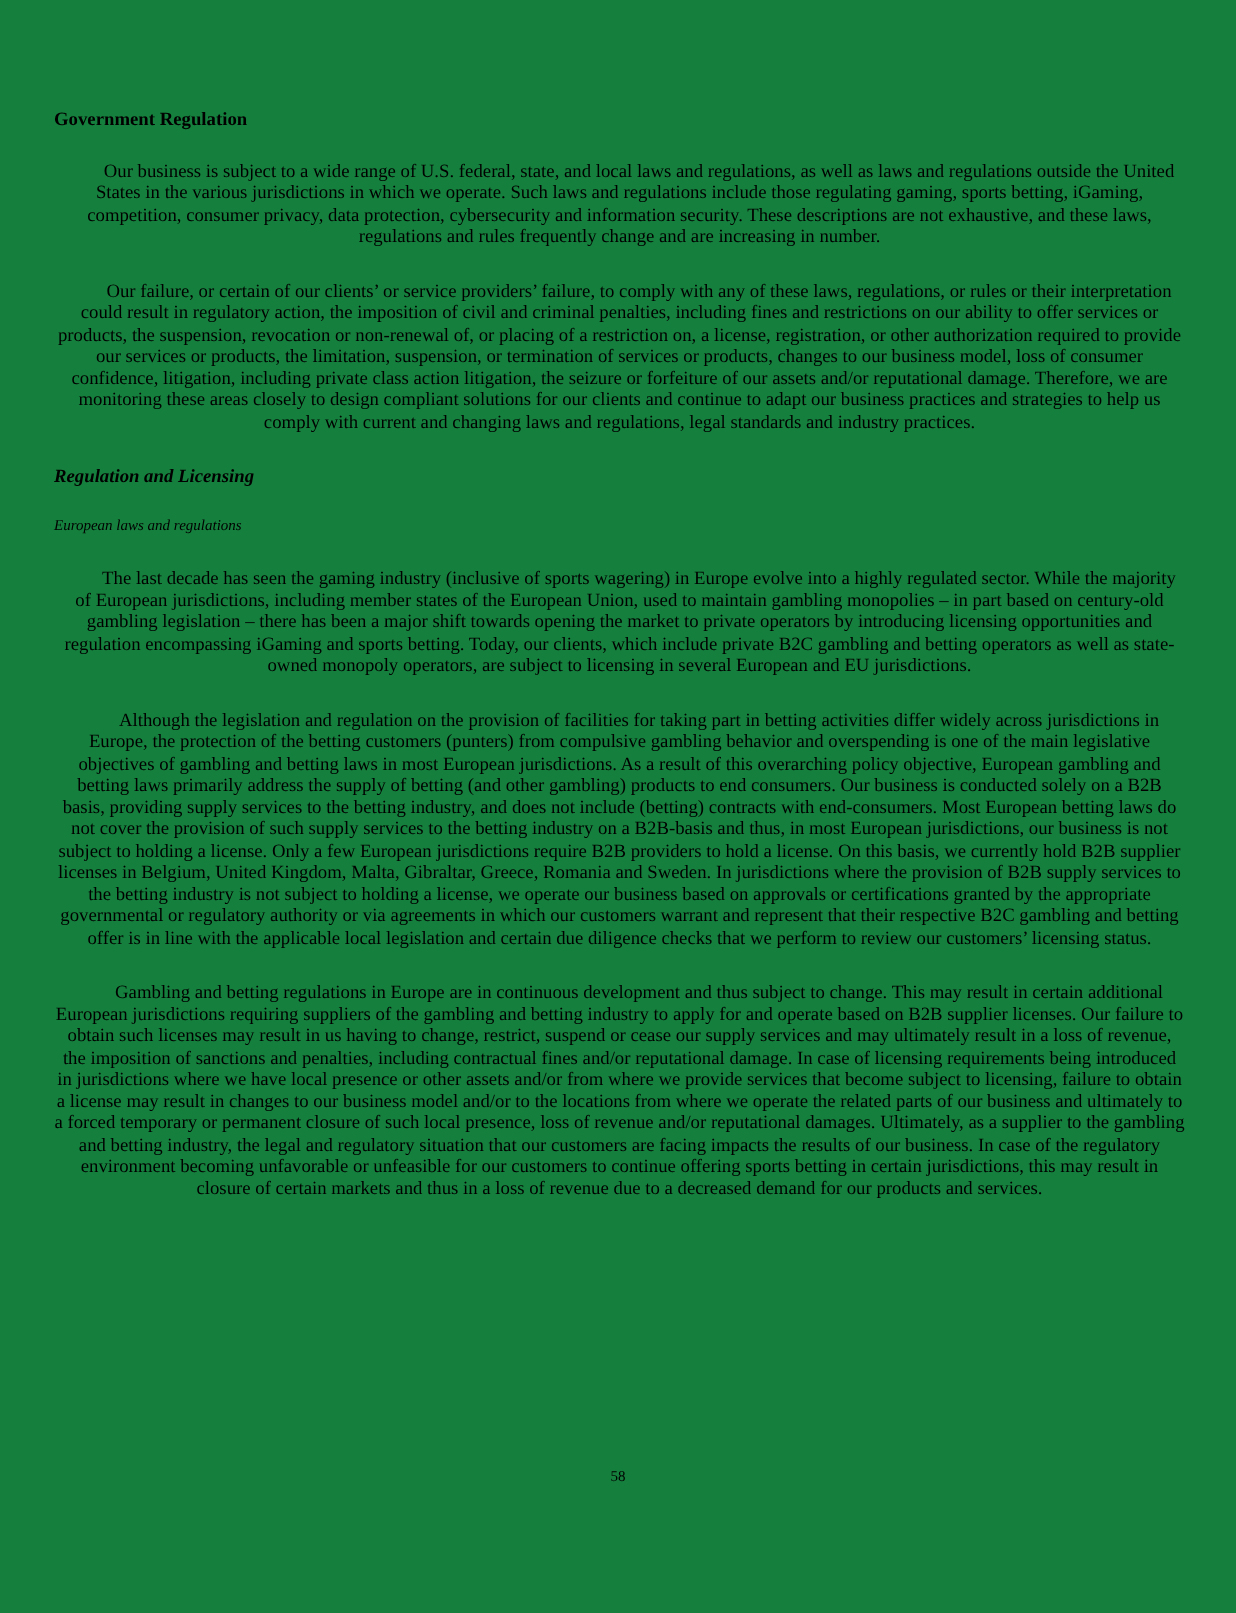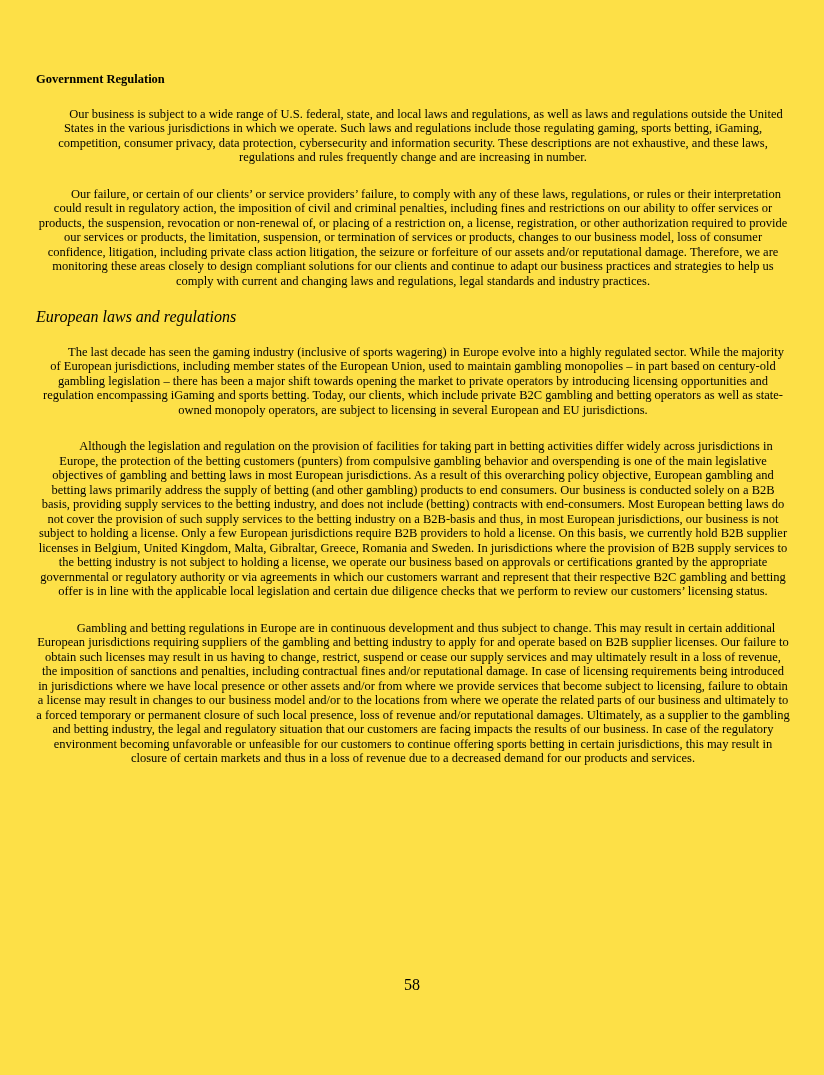--- a/index.html
+++ b/index.html
@@ -4,21 +4,21 @@
 <style>
   html, body {
     margin: 0;
     padding: 0;
     background: #ffffff;
   }
   .page {
     position: relative;
     width: 824px;
     height: 1075px;
-    background: #fde047;
+    background: #15803d;
     color: #000000;
     font-family: "Liberation Serif", serif;
     font-size: 12.5px;
     line-height: 14.5px;
     overflow: hidden;
   }
   .content {
     position: absolute;
     left: 36px;
     right: 34px;
@@ -30,51 +30,52 @@
     font-style: normal;
     margin: 0 0 20px 0;
   }
   .heading-bold-italic {
     font-size: 12.5px;
     font-weight: bold;
     font-style: italic;
     margin: 0 0 19px 0;
   }
   .subheading-italic {
-    font-size: 16px;
+    font-size: 10px;
     font-weight: normal;
     font-style: italic;
     margin: 0 0 20px 0;
   }
   .para {
     margin: 0 0 22px 0;
     text-indent: 26px;
     text-align: center;
   }
   .page-number {
     position: absolute;
     left: 0;
     right: 0;
     top: 978px;
     text-align: center;
-    font-size: 16px;
+    font-size: 10px;
   }
 </style>
 </head>
 <body>
 
 <div class="page">
   <div class="content">
 
     <div class="heading-bold">Government Regulation</div>
 
     <p class="para">Our business is subject to a wide range of U.S. federal, state, and local laws and regulations, as well as laws and regulations outside the United States in the various jurisdictions in which we operate. Such laws and regulations include those regulating gaming, sports betting, iGaming, competition, consumer privacy, data protection, cybersecurity and information security. These descriptions are not exhaustive, and these laws, regulations and rules frequently change and are increasing in number.</p>
 
     <p class="para">Our failure, or certain of our clients’ or service providers’ failure, to comply with any of these laws, regulations, or rules or their interpretation could result in regulatory action, the imposition of civil and criminal penalties, including fines and restrictions on our ability to offer services or products, the suspension, revocation or non-renewal of, or placing of a restriction on, a license, registration, or other authorization required to provide our services or products, the limitation, suspension, or termination of services or products, changes to our business model, loss of consumer confidence, litigation, including private class action litigation, the seizure or forfeiture of our assets and/or reputational damage. Therefore, we are monitoring these areas closely to design compliant solutions for our clients and continue to adapt our business practices and strategies to help us comply with current and changing laws and regulations, legal standards and industry practices.</p>
 
+    <div class="heading-bold-italic">Regulation and Licensing</div>
 
     <div class="subheading-italic">European laws and regulations</div>
 
     <p class="para">The last decade has seen the gaming industry (inclusive of sports wagering) in Europe evolve into a highly regulated sector. While the majority of European jurisdictions, including member states of the European Union, used to maintain gambling monopolies – in part based on century-old gambling legislation – there has been a major shift towards opening the market to private operators by introducing licensing opportunities and regulation encompassing iGaming and sports betting. Today, our clients, which include private B2C gambling and betting operators as well as state-owned monopoly operators, are subject to licensing in several European and EU jurisdictions.</p>
 
     <p class="para">Although the legislation and regulation on the provision of facilities for taking part in betting activities differ widely across jurisdictions in Europe, the protection of the betting customers (punters) from compulsive gambling behavior and overspending is one of the main legislative objectives of gambling and betting laws in most European jurisdictions. As a result of this overarching policy objective, European gambling and betting laws primarily address the supply of betting (and other gambling) products to end consumers. Our business is conducted solely on a B2B basis, providing supply services to the betting industry, and does not include (betting) contracts with end-consumers. Most European betting laws do not cover the provision of such supply services to the betting industry on a B2B-basis and thus, in most European jurisdictions, our business is not subject to holding a license. Only a few European jurisdictions require B2B providers to hold a license. On this basis, we currently hold B2B supplier licenses in Belgium, United Kingdom, Malta, Gibraltar, Greece, Romania and Sweden. In jurisdictions where the provision of B2B supply services to the betting industry is not subject to holding a license, we operate our business based on approvals or certifications granted by the appropriate governmental or regulatory authority or via agreements in which our customers warrant and represent that their respective B2C gambling and betting offer is in line with the applicable local legislation and certain due diligence checks that we perform to review our customers’ licensing status.</p>
 
     <p class="para">Gambling and betting regulations in Europe are in continuous development and thus subject to change. This may result in certain additional European jurisdictions requiring suppliers of the gambling and betting industry to apply for and operate based on B2B supplier licenses. Our failure to obtain such licenses may result in us having to change, restrict, suspend or cease our supply services and may ultimately result in a loss of revenue, the imposition of sanctions and penalties, including contractual fines and/or reputational damage. In case of licensing requirements being introduced in jurisdictions where we have local presence or other assets and/or from where we provide services that become subject to licensing, failure to obtain a license may result in changes to our business model and/or to the locations from where we operate the related parts of our business and ultimately to a forced temporary or permanent closure of such local presence, loss of revenue and/or reputational damages. Ultimately, as a supplier to the gambling and betting industry, the legal and regulatory situation that our customers are facing impacts the results of our business. In case of the regulatory environment becoming unfavorable or unfeasible for our customers to continue offering sports betting in certain jurisdictions, this may result in closure of certain markets and thus in a loss of revenue due to a decreased demand for our products and services.</p>
 
   </div>

